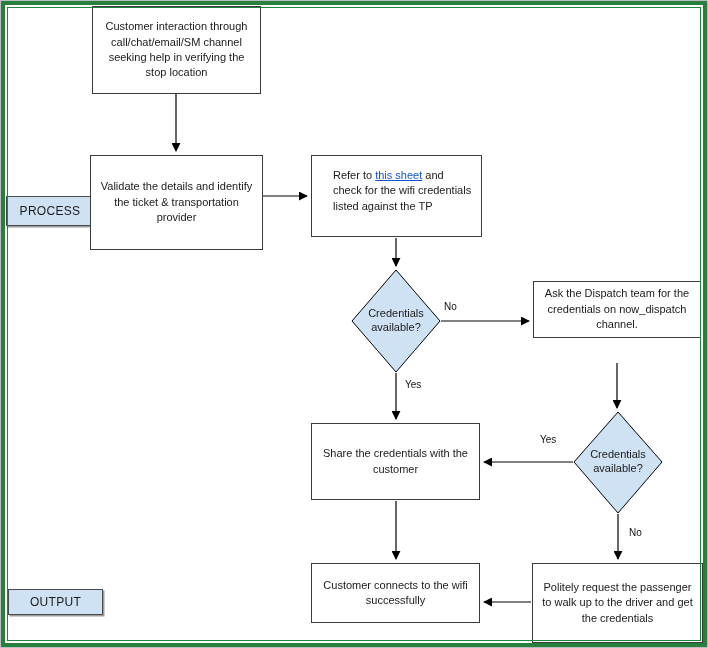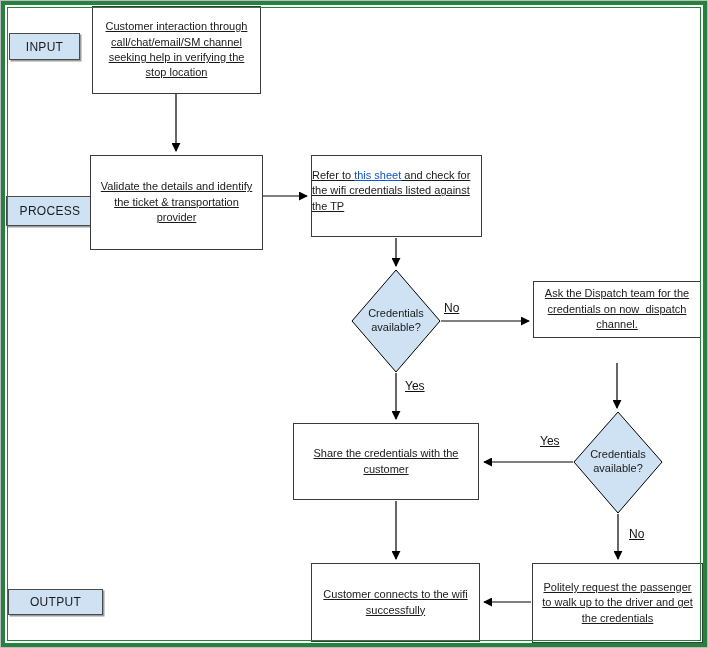--- a/index.html
+++ b/index.html
@@ -14,28 +14,28 @@
   body{background:#ffffff;font-family:"Liberation Sans",sans-serif;color:var(--text-color);}
   .canvas{position:relative;width:708px;height:648px;background:#ffffff;overflow:hidden;}
   .frame{position:absolute;pointer-events:none;}
   .frame-outer{inset:0;border:1px solid #bdbdbd;}
   .frame-green{inset:1px;border:4px solid var(--frame-green);}
   .frame-inner{inset:7px;border:1px solid var(--frame-green);}
   .overlay{position:absolute;left:0;top:0;width:708px;height:648px;}
   .overlay line{stroke:var(--line-color);stroke-width:1.2;}
   .overlay polygon{fill:var(--shape-fill);stroke:#000;stroke-width:1;}
   .node{position:absolute;display:flex;align-items:center;justify-content:center;
-        text-align:center;font-size:11px;line-height:1.4;text-decoration:underline;}
+        text-align:center;font-size:11px;line-height:1.4;}
   .rect{background:#ffffff;border:1.5px solid var(--box-border);padding:4px 8px;}
-  .left-align{display:block;text-align:left;padding:12px 8px 4px 0;}
+  .left-align{display:block;text-align:left;padding:12px 8px 4px 21px;}
   .side-label{position:absolute;background:var(--shape-fill);border:1.5px solid #4a4a4a;
         box-shadow:1.5px 1.5px 0 #9c9c9c;display:flex;align-items:center;justify-content:center;
         font-size:12px;letter-spacing:.3px;}
   .diamond-text{position:absolute;text-align:center;font-size:11px;line-height:1.3;}
-  .edge-label{position:absolute;font-size:12px;color:#111;text-decoration:underline;}
+  .edge-label{position:absolute;font-size:10px;color:#111;}
   .link{color:var(--link-blue);text-decoration:underline;cursor:pointer;}
 </style>
 </head>
 <body>
 
 <div class="canvas">
 
   <svg class="overlay" viewBox="0 0 708 648">
     <defs>
       <marker id="arrow" viewBox="0 0 10 10" refX="9" refY="5" markerWidth="7.5" markerHeight="7.5" orient="auto-start-reverse">
@@ -49,45 +49,44 @@
     <line x1="617" y1="363" x2="617" y2="408" marker-end="url(#arrow)"></line>
     <line x1="396" y1="373" x2="396" y2="419" marker-end="url(#arrow)"></line>
     <line x1="573" y1="462" x2="484" y2="462" marker-end="url(#arrow)"></line>
     <line x1="396" y1="501" x2="396" y2="559" marker-end="url(#arrow)"></line>
     <line x1="618" y1="514" x2="618" y2="559" marker-end="url(#arrow)"></line>
     <line x1="531" y1="602" x2="484" y2="602" marker-end="url(#arrow)"></line>
     <polygon points="396,270 440,321 396,372 352,321"></polygon>
     <polygon points="618,412 662,462 618,513 574,462"></polygon>
   </svg>
 
-  <div class="side-label" style="left:9px;top:33px;width:71px;height:27px">INPUT</div>
   <div class="side-label" style="left:6px;top:196px;width:88px;height:30px">PROCESS</div>
   <div class="side-label" style="left:8px;top:589px;width:95px;height:26px">OUTPUT</div>
 
   <div class="node rect" style="left:92px;top:6px;width:169px;height:88px">
     <span>Customer interaction through call/chat/email/SM channel seeking help in verifying the stop location</span>
   </div>
 
   <div class="node rect" style="left:90px;top:155px;width:173px;height:95px">
     <span>Validate the details and identify the ticket &amp; transportation provider</span>
   </div>
 
   <div class="node rect left-align" style="left:311px;top:155px;width:171px;height:82px">
     <span>Refer to </span><a class="link" href="#">this sheet</a><span> and check for the wifi credentials listed against the TP</span>
   </div>
 
   <div class="node rect" style="left:533px;top:281px;width:168px;height:57px">
     <span>Ask the Dispatch team for the credentials on now_dispatch channel.</span>
   </div>
 
-  <div class="node rect" style="left:293px;top:423px;width:186px;height:77px">
+  <div class="node rect" style="left:311px;top:423px;width:169px;height:77px">
     <span>Share the credentials with the customer</span>
   </div>
 
-  <div class="node rect" style="left:311px;top:563px;width:169px;height:79px">
+  <div class="node rect" style="left:311px;top:563px;width:169px;height:60px">
     <span>Customer connects to the wifi successfully</span>
   </div>
 
   <div class="node rect" style="left:532px;top:563px;width:171px;height:80px">
     <span>Politely request the passenger to walk up to the driver and get the credentials</span>
   </div>
 
   <div class="diamond-text" style="left:354px;top:306px;width:84px">Credentials available?</div>
   <div class="diamond-text" style="left:576px;top:447px;width:84px">Credentials available?</div>
 

